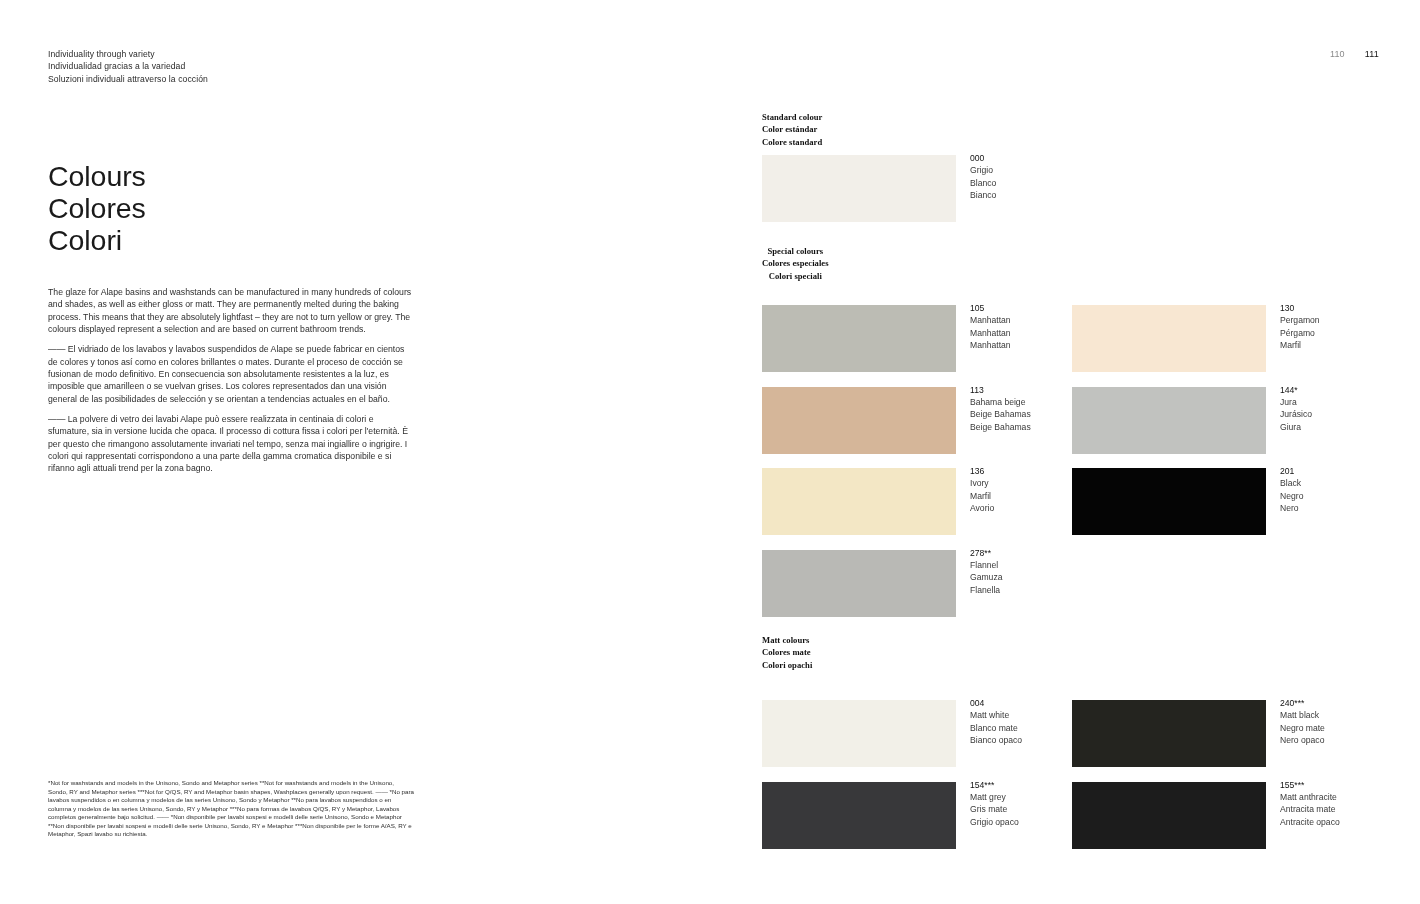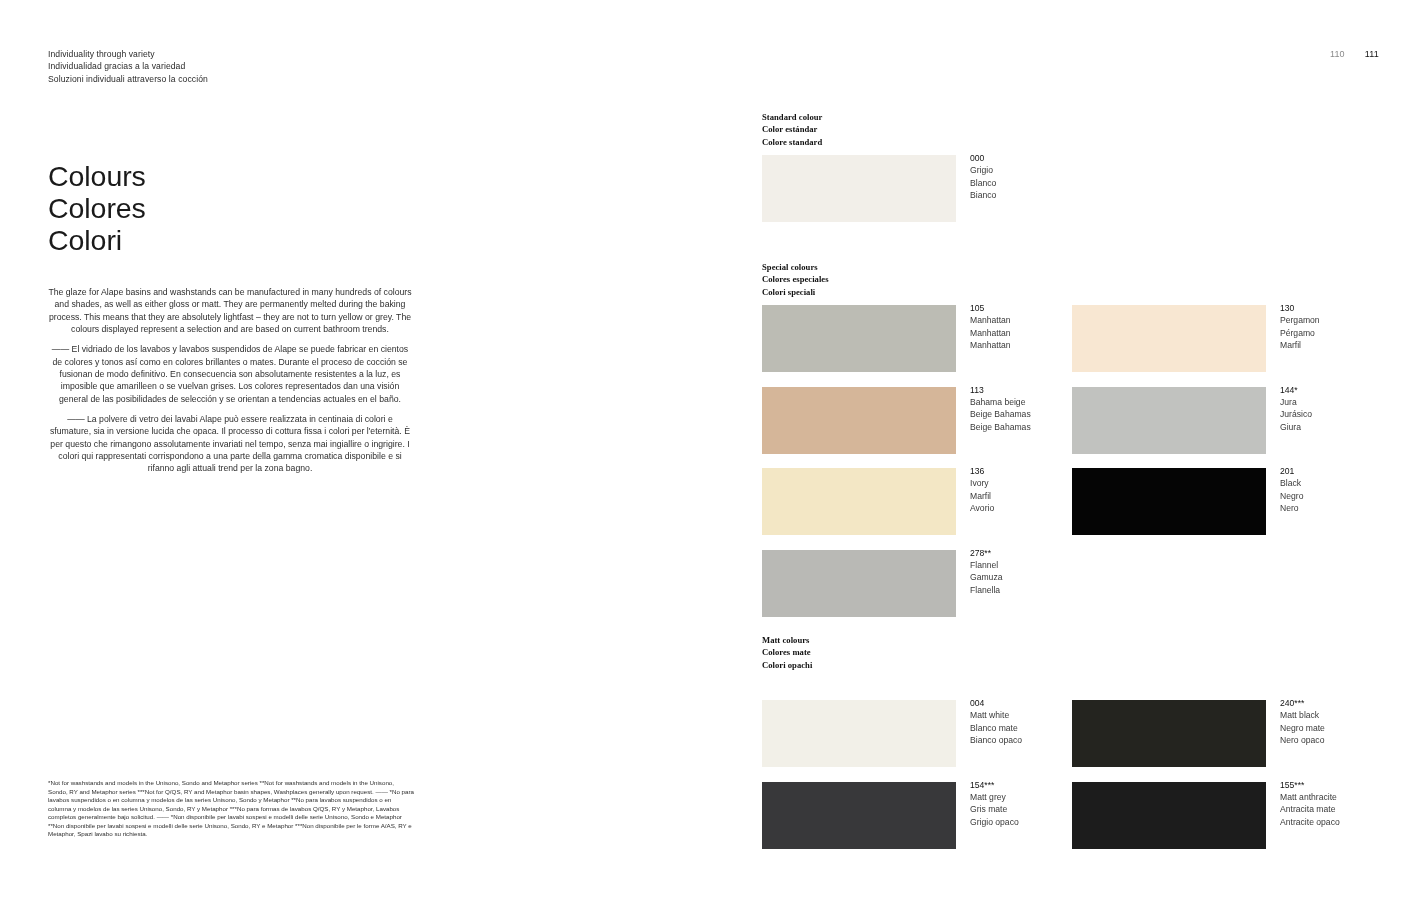--- a/index.html
+++ b/index.html
@@ -57,21 +57,21 @@
   .title-block div { white-space: nowrap; }
 
   .intro {
     position: absolute;
     left: 48px;
     top: 286px;
     width: 364px;
     font-size: 8.7px;
     line-height: 12.35px;
     color: #2e2e2e;
-    text-align: center;
+    text-align: left;
   }
   .intro p { margin: 0; }
   .intro p + p { margin-top: 8px; }
 
   .footnote {
     position: absolute;
     left: 48px;
     top: 779px;
     width: 366px;
     font-size: 6.2px;
@@ -151,21 +151,21 @@
       </div>
       <div class="swatch-cell" style="left: 762px; top: 155px;">
         <div class="swatch" style="background: rgb(242, 239, 233);"></div>
         <div class="swatch-label">
           <div class="code">000</div>
           <div class="nm">Grigio</div>
           <div class="nm">Blanco</div>
           <div class="nm">Bianco</div>
         </div>
       </div>
-      <div class="section-head" style="left: 762px; top: 261px;">
+      <div class="section-head" style="left: 762px; top: 245px; text-align: center;">
         <div>Special colours</div>
         <div>Colores especiales</div>
         <div>Colori speciali</div>
       </div>
       <div class="swatch-cell" style="left: 762px; top: 305px;">
         <div class="swatch" style="background: rgb(188, 188, 180);"></div>
         <div class="swatch-label">
           <div class="code">105</div>
           <div class="nm">Manhattan</div>
           <div class="nm">Manhattan</div>

